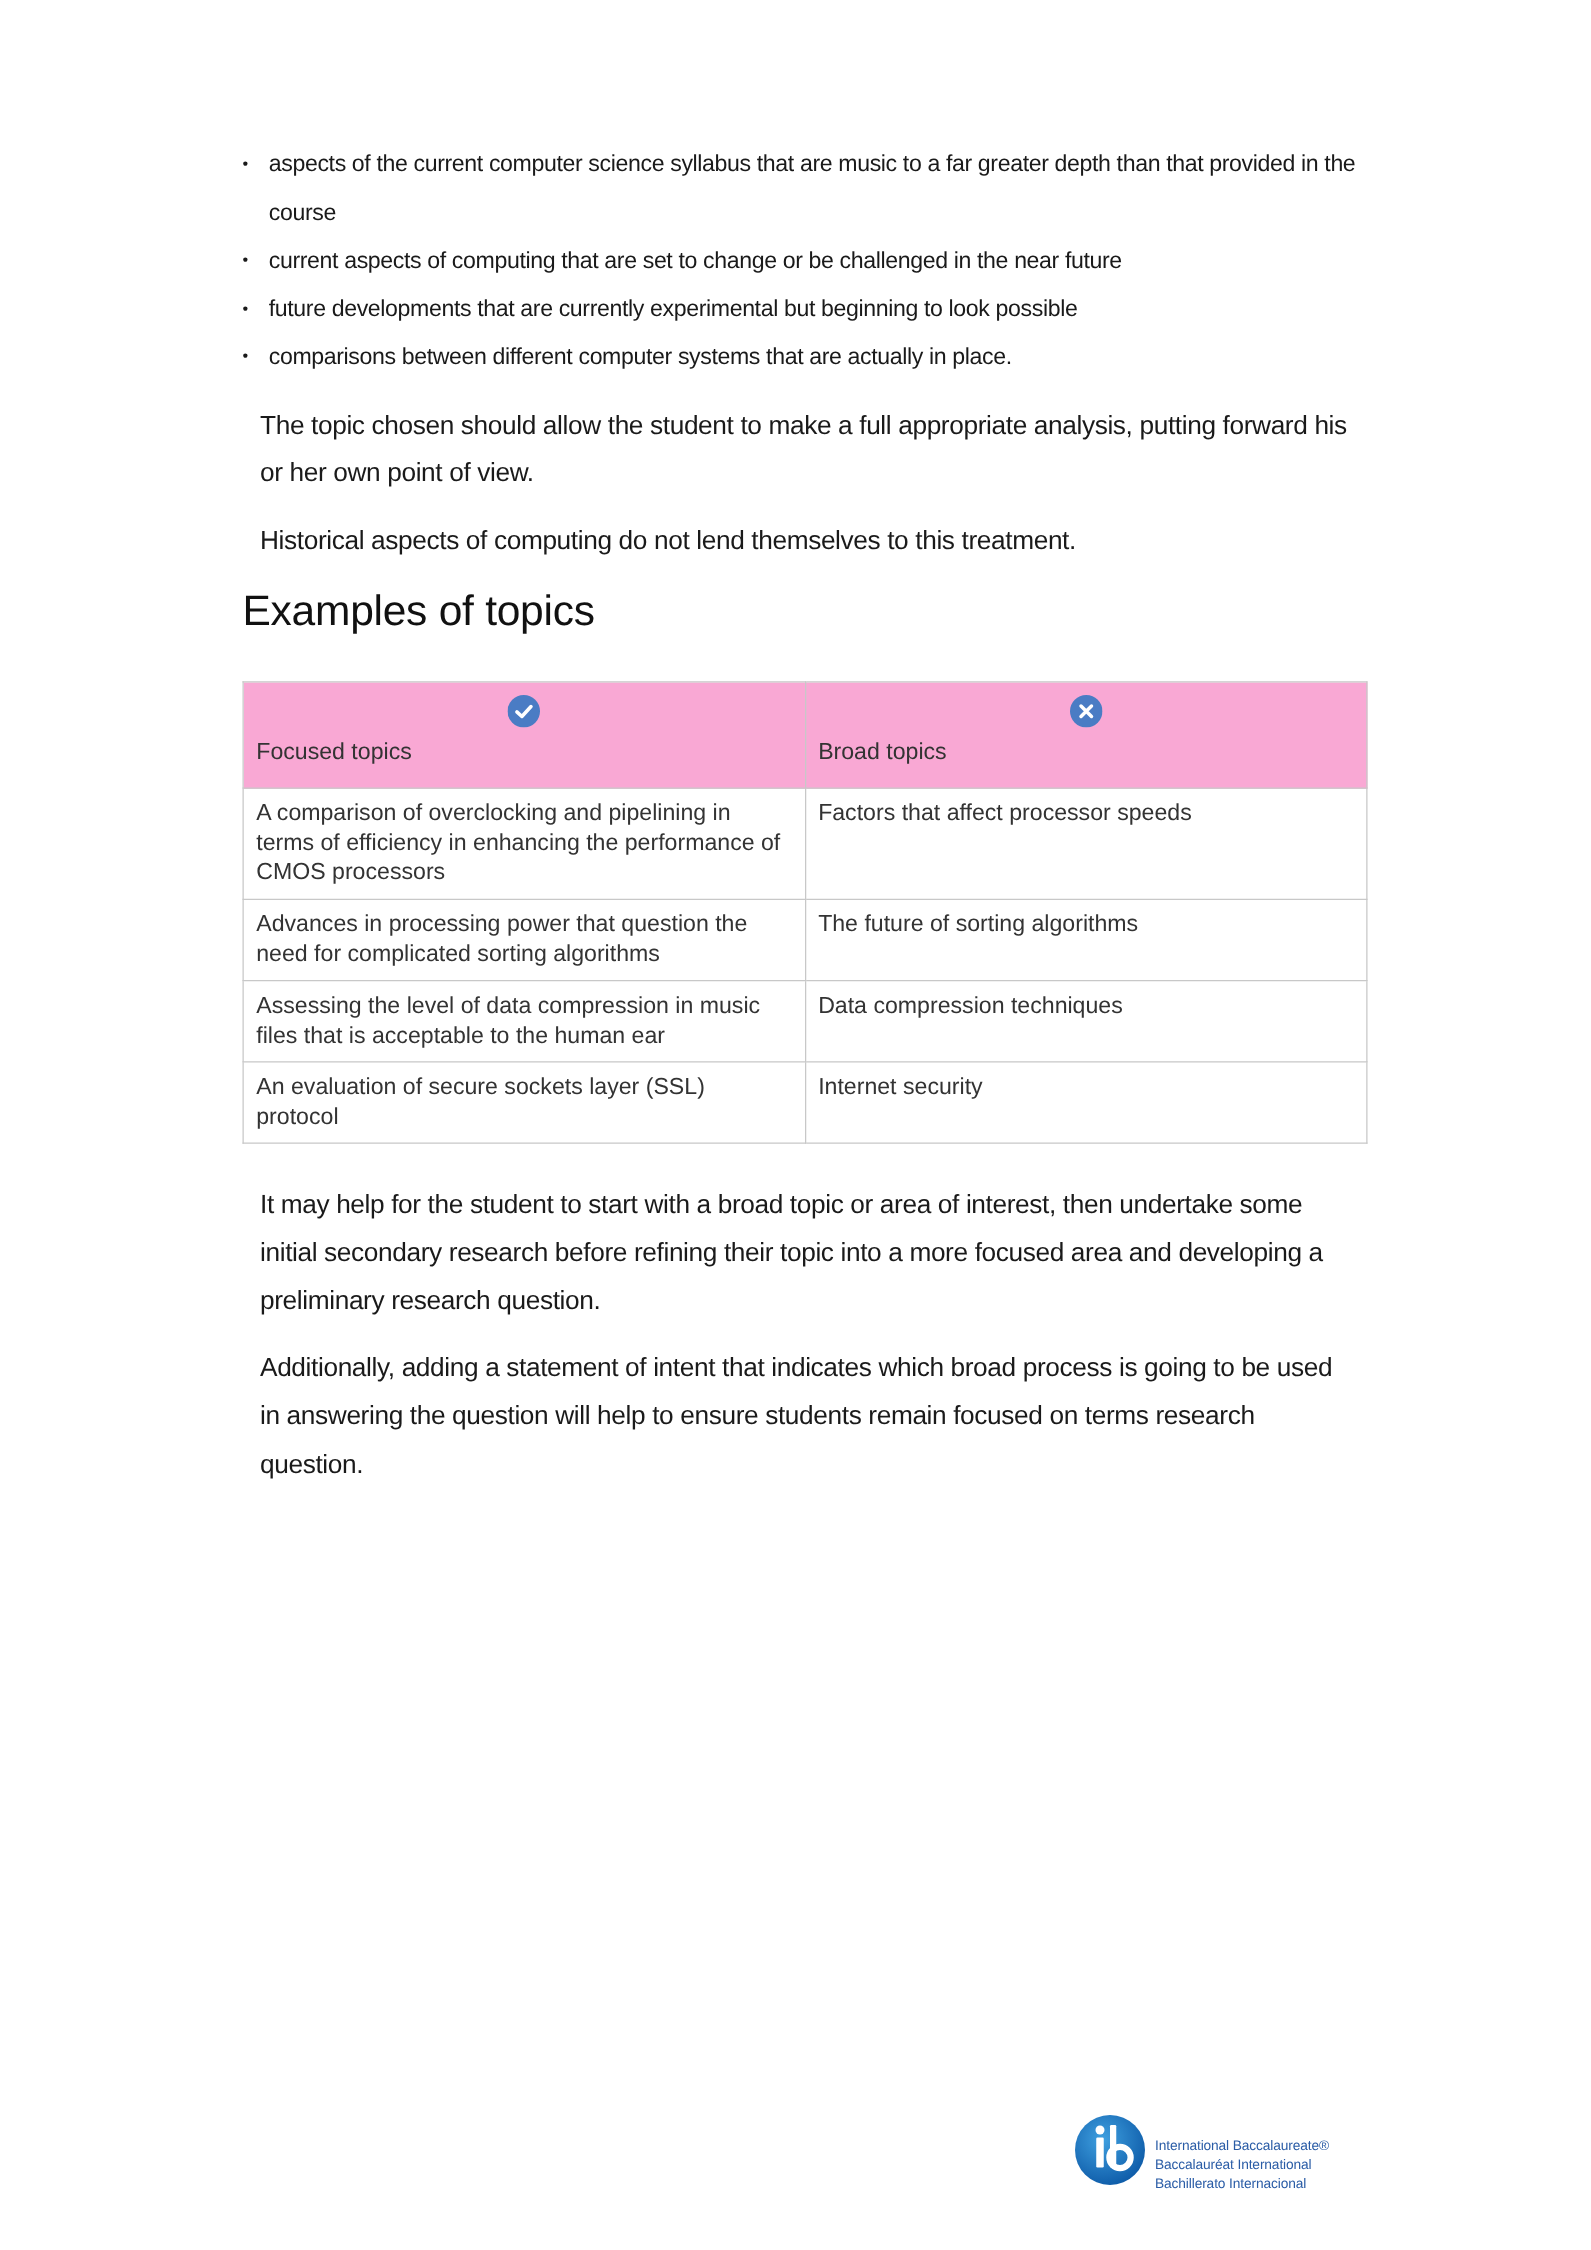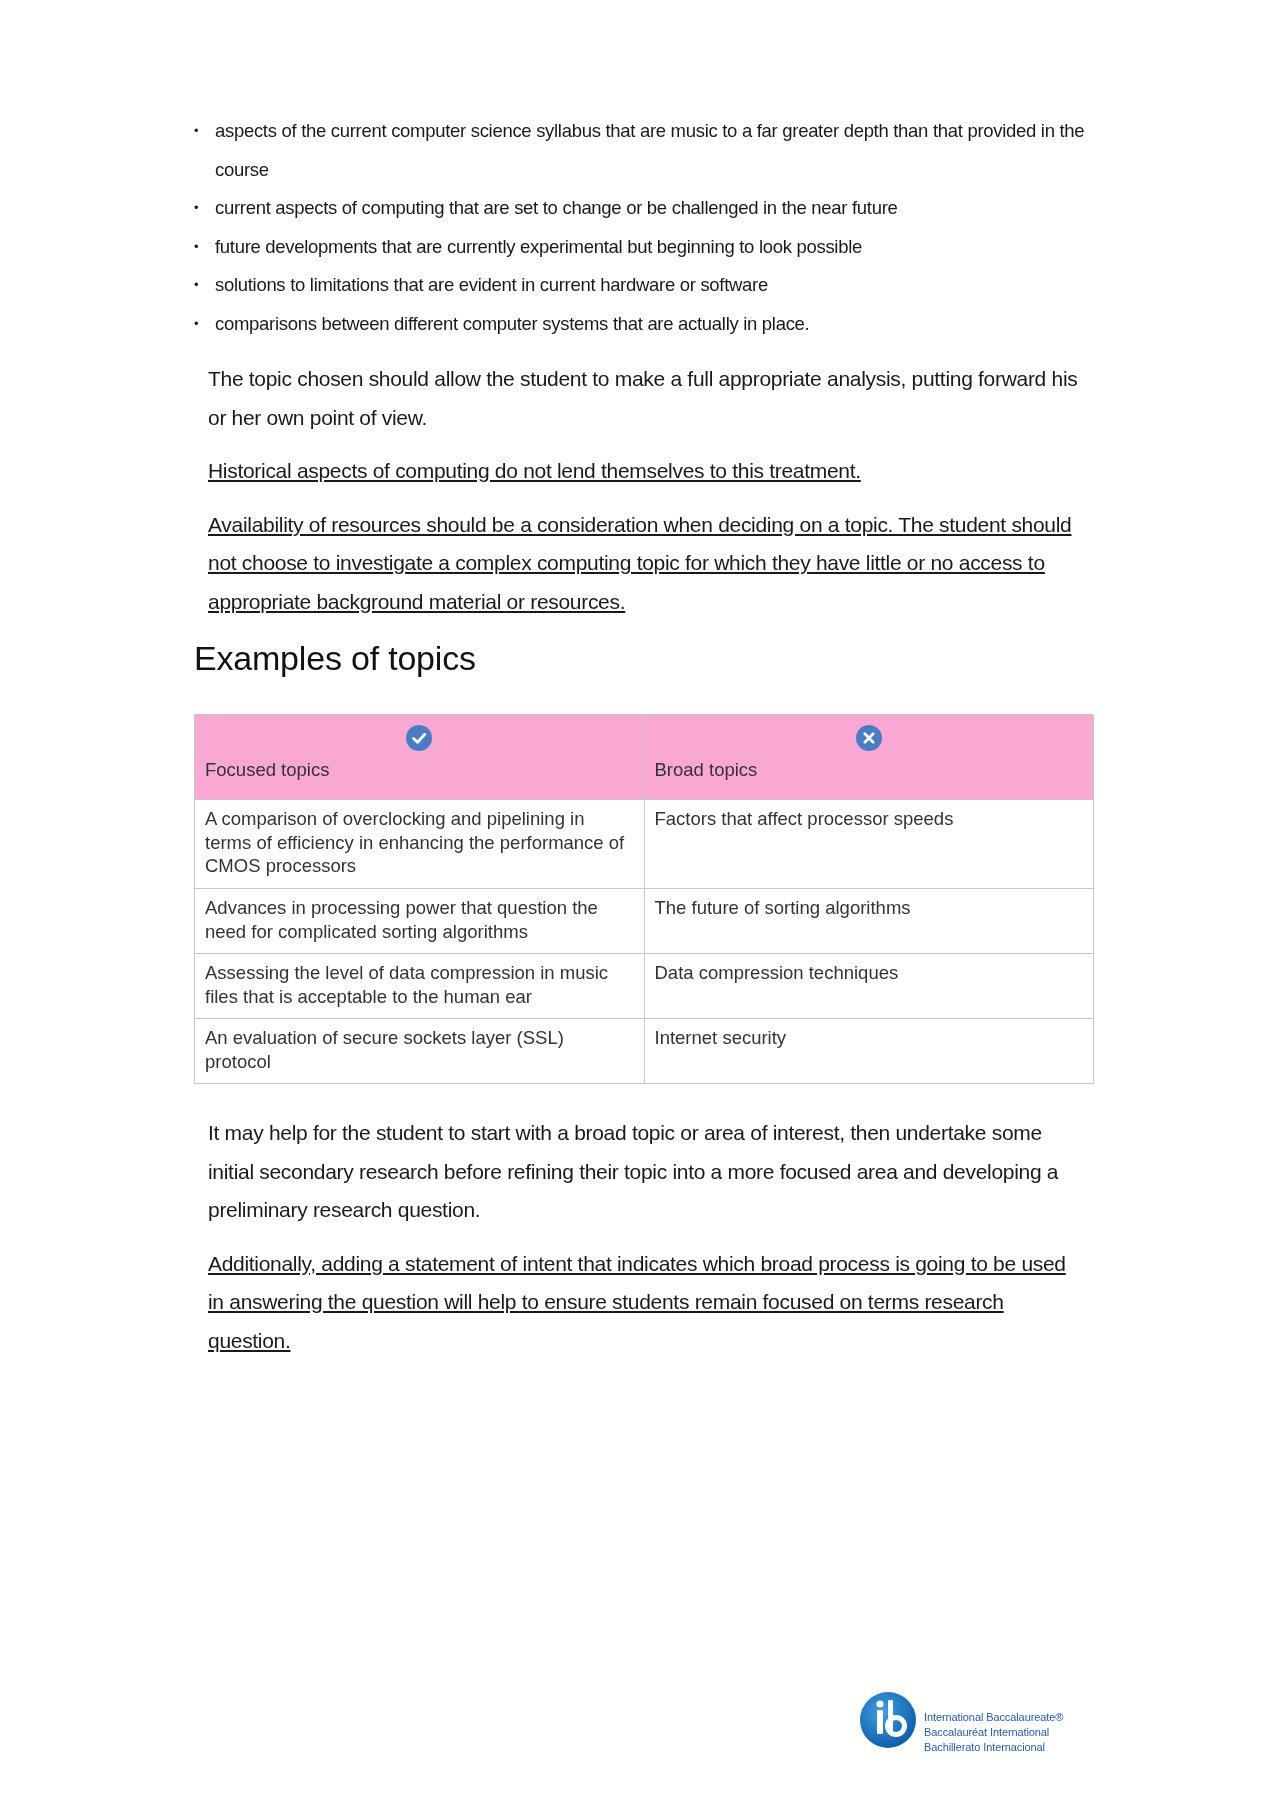--- a/index.html
+++ b/index.html
@@ -3,21 +3,21 @@
 <meta charset="utf-8">
 <style>
   html, body { margin: 0; padding: 0; background: #ffffff; }
   body { width: 1273px; height: 1800px; position: relative; font-family: "Liberation Sans", sans-serif; color: #1a1a1a; }
   .page { position: absolute; left: 194px; top: 112px; width: 900px; }
   .bullets { list-style: none; margin: 0; padding: 0; }
   .bullets li { position: relative; padding-left: 21px; font-size: 18.5px; line-height: 38.5px; letter-spacing: -0.3px; }
   .bullets li::before { content: "•"; position: absolute; left: 0; top: 0; font-size: 13px; }
   p { margin: 14px; font-size: 21px; line-height: 38.5px; letter-spacing: -0.3px; }
   .p1 { margin-top: 17px; }
-  .gap { margin-top: 15px; text-decoration: underline; }
+  .gap { margin-top: 15px; }
   h2 { margin: 8px 0 4px 0; font-weight: normal; font-size: 34px; line-height: 46px; letter-spacing: -0.2px; color: #111; }
   table { border-collapse: collapse; width: 900px; margin-top: 33px; margin-bottom: 30px; }
   th, td { border: 1.5px solid #c8c8c8; vertical-align: top; text-align: left; font-size: 18.5px; color: #333; padding: 7px 10px 7px 10px; width: 50%; }
   th { background: #f9a8d4; font-weight: normal; height: 64px; padding-top: 10px; padding-bottom: 10px; }
   th .icon-wrap { display: block; text-align: center; height: 34px; }
   th .icon { display: inline-block; width: 26px; height: 26px; }
   td { line-height: 23.5px; }
   tr.r1 td { height: 74px; }
   tr.r td { height: 50px; }
   .logo { position: absolute; left: 858px; top: 1690px; width: 220px; height: 64px; }
@@ -25,27 +25,25 @@
   .logo-text div { white-space: nowrap; }
 </style>
 </head>
 <body>
 
 <div class="page">
   <ul class="bullets">
     <li>aspects of the current computer science syllabus that are music to a far greater depth than that provided in the course</li>
     <li>current aspects of computing that are set to change or be challenged in the near future</li>
     <li>future developments that are currently experimental but beginning to look possible</li>
-    <li>solutions to limitations that are evident in current hardware or software</li>
     <li>comparisons between different computer systems that are actually in place.</li>
   </ul>
 
   <p class="p1">The topic chosen should allow the student to make a full appropriate analysis, putting forward his or her own point of view.</p>
   <p class="gap">Historical aspects of computing do not lend themselves to this treatment.</p>
-  <p class="gap">Availability of resources should be a consideration when deciding on a topic. The student should not choose to investigate a complex computing topic for which they have little or no access to appropriate background material or resources.</p>
 
   <h2>Examples of topics</h2>
 
   <table>
     <thead>
       <tr>
         <th>
           <span class="icon-wrap">
             <svg class="icon" viewBox="0 0 26 26">
               <circle cx="13" cy="13" r="13" fill="#4a7cc4"></circle>

